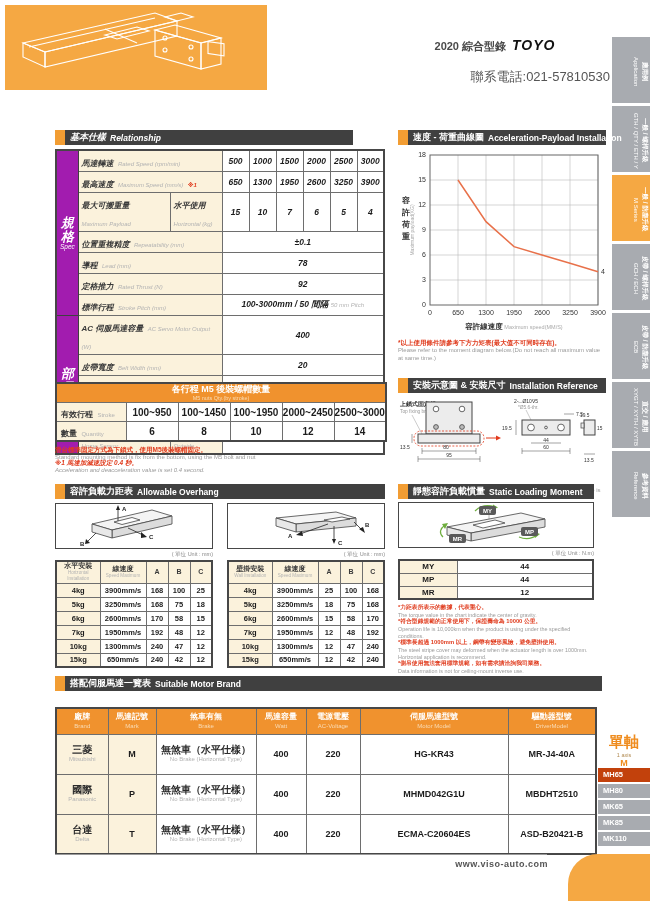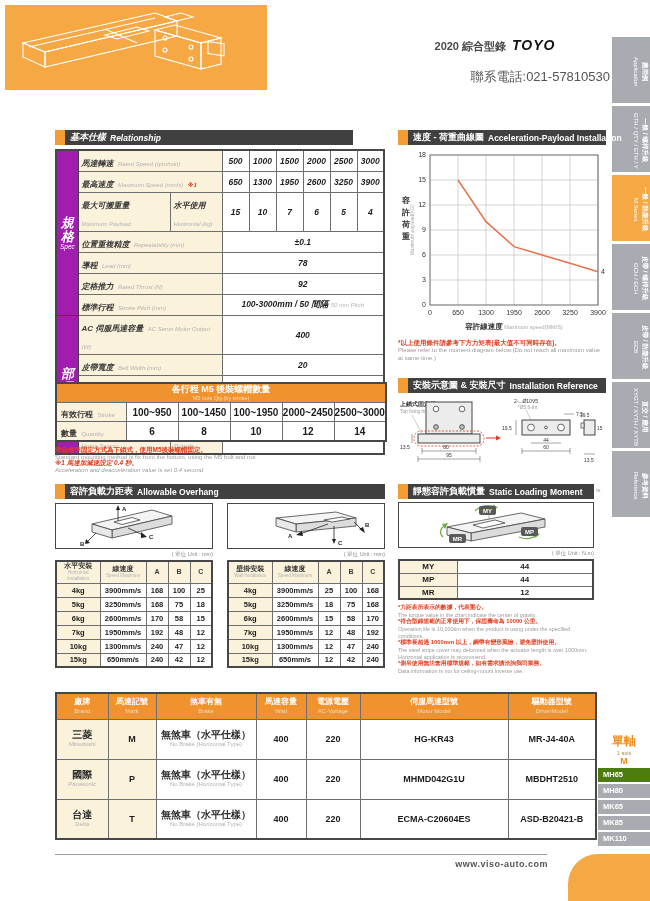--- a/index.html
+++ b/index.html
@@ -14,26 +14,26 @@
   .phone { position:absolute; top:68px; left:380px; width:230px; text-align:right; font-size:13px; color:#555; }
 
   
   .side-tabs { position:absolute; left:612px; top:37px; width:38px; }
   .side-tab { width:38px; height:66px; margin-bottom:3px; background:#a8abb0; color:#fff; writing-mode:vertical-rl; text-orientation:sideways; text-align:center; padding-top:3px; overflow:hidden; cursor:pointer; }
   .side-tab.active { background:#f5a843; }
   .side-tab .st-zh { display:block; font-size:6.5px; font-weight:bold; line-height:10px; }
   .side-tab .st-en { display:block; font-size:6px; line-height:9px; }
 
   .model-group { position:absolute; left:598px; top:733px; width:52px; text-align:center; }
-  .mg-zh { font-size:12px; font-weight:bold; color:#ef8c1e; }
+  .mg-zh { font-size:15px; font-weight:bold; color:#ef8c1e; }
   .mg-en { font-size:5.5px; color:#b08950; }
   .mg-mark { font-size:9px; font-weight:bold; color:#ef8c1e; }
   .model-tabs { position:absolute; left:598px; top:768px; width:52px; }
   .model-tab { height:14px; margin-bottom:2px; background:#a8abb0; color:#fff; font-size:7.5px; font-weight:bold; line-height:14px; padding-left:5px; cursor:pointer; }
-  .model-tab.active { background:#4d7c0f; }
+  .model-tab.active { background:#c2410c; }
   .corner-accent { position:absolute; right:0; bottom:0; width:82px; height:47px; background:#f5a843; border-top-left-radius:30px; }
   .side-bottom-strip { position:absolute; left:612px; top:855px; width:38px; height:46px; background:#f5a843; }
 
   
   .sh { position:relative; height:15px; background:#404040; display:flex; align-items:center; padding-left:15px; }
   .sh::before { content:""; position:absolute; left:0; top:0; width:10px; height:15px; background:#f29d33; }
   .sh .t-zh { color:#fff; font-size:9px; font-weight:bold; margin-right:4px; white-space:nowrap; }
   .sh .t-en { color:#fff; font-size:8.5px; font-weight:bold; white-space:nowrap; }
 
   .sec { position:absolute; }
@@ -673,20 +673,24 @@
         <div class="fn-en">The steel stripe cover may deformed when the actuator length is over 1000mm. Horizontal application is recommend.</div>
       </div>
         <div>
         <div class="fn-zh">*側吊使用無法套用標準規範，如有需求請洽詢我司業務。</div>
         <div class="fn-en">Data information is not for ceiling-mount inverse use.</div>
       </div>
       </div>
   </div>
 
   <div class="sec" id="sec-motor">
+    <div class="sh">
+      <span class="t-zh">搭配伺服馬達一覽表</span>
+      <span class="t-en">Suitable Motor Brand</span>
+    </div>
     <table class="motor-table">
       <colgroup>
           <col style="width:52px">
           <col style="width:48px">
           <col style="width:100px">
           <col style="width:50px">
           <col style="width:54px">
           <col style="width:148px">
           <col style="width:88px">
         </colgroup>

